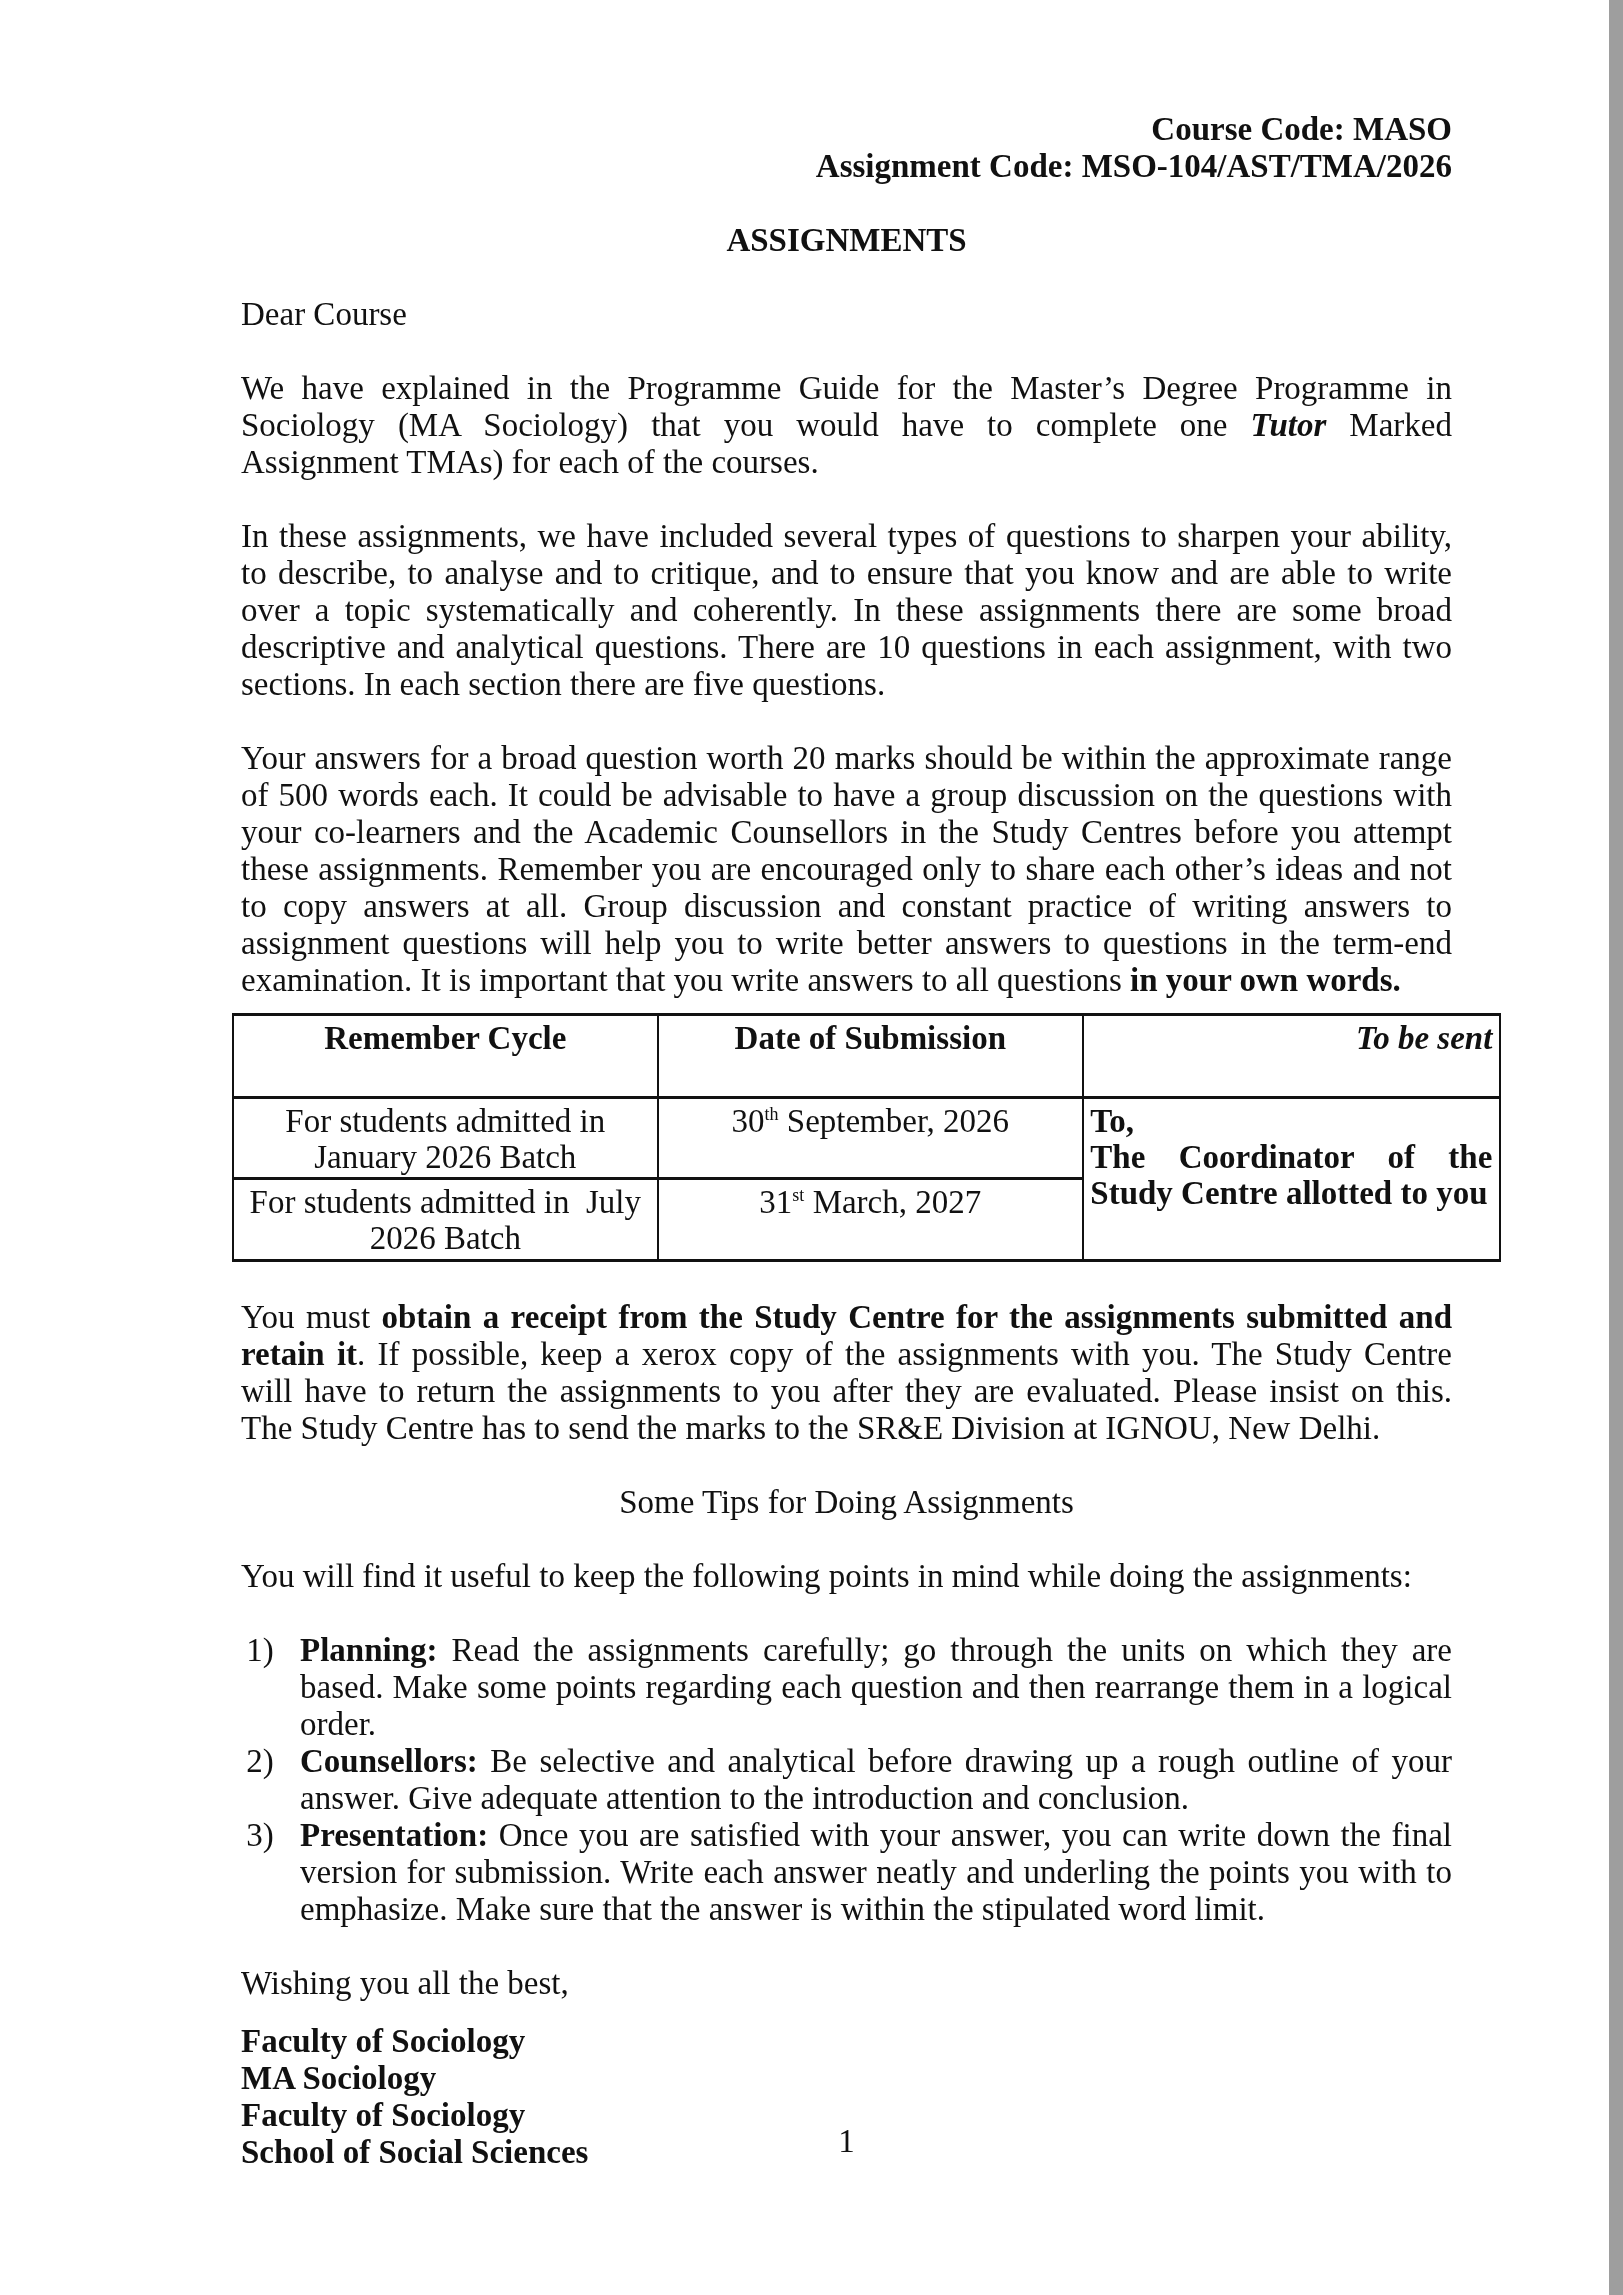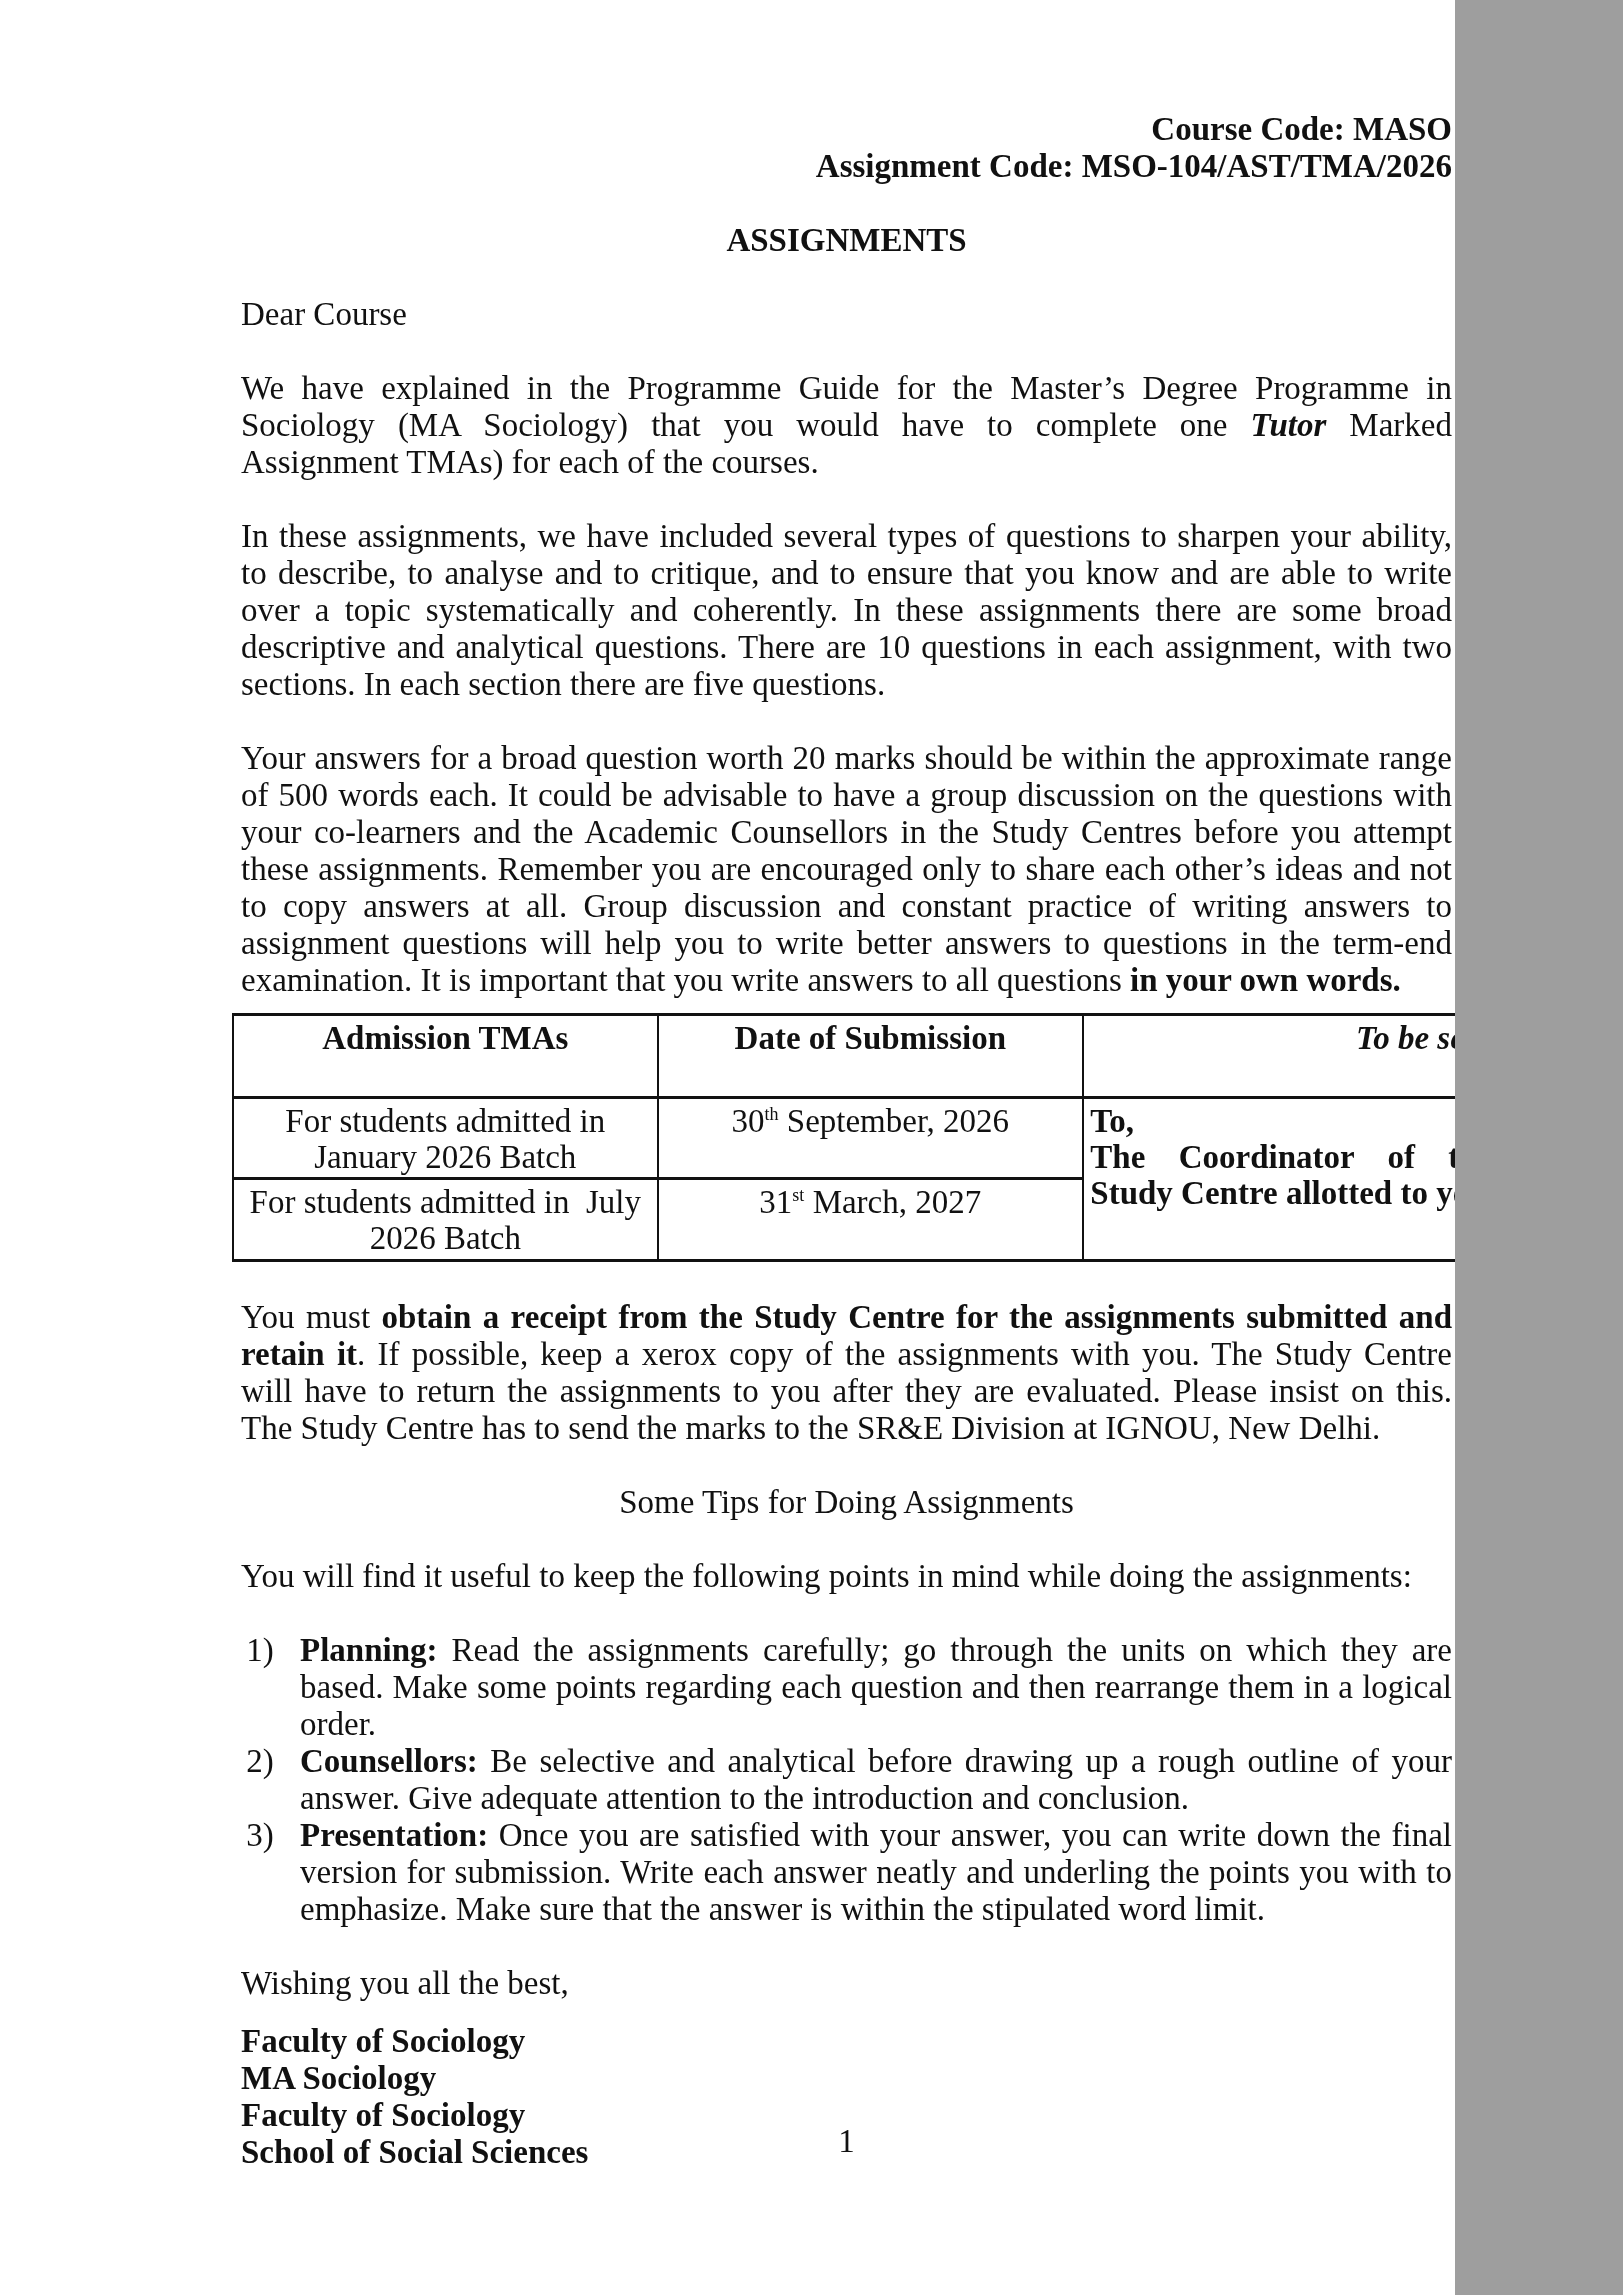--- a/index.html
+++ b/index.html
@@ -1,18 +1,18 @@
 <!DOCTYPE html>
 <html style="font-size:10.5px"><head>
 <meta charset="utf-8">
 <style>
   html,body{margin:0;padding:0;background:#9e9e9e;}
   .page{
     position:relative;
-    width:1455px;
+    width:1609px;
     height:2295px;
     background:#ffffff;
     font-family:"Liberation Serif","DejaVu Serif",serif;
     font-size:33px;
     line-height:37px;
     color:#111111;
     overflow:hidden;
   }
   .content{
     position:absolute;
@@ -96,21 +96,21 @@
     <div class="para"><span>Your answers for a broad question worth 20 marks should be within the approximate range of 500 words each. It could be advisable to have a group discussion on the questions with your co-learners and the Academic Counsellors in the Study Centres before you attempt these assignments. Remember you are encouraged only to share each other’s ideas and not to copy answers at all. Group discussion and constant practice of writing answers to assignment questions will help you to write better answers to questions in the term-end examination. It is important that you write answers to all questions </span><span class="b">in your own words.</span></div>
 
     <table class="sub">
       <colgroup>
         <col style="width:425px">
         <col style="width:425px">
         <col style="width:417px">
       </colgroup>
       <tbody>
           <tr>
-        <th class="hc">Admission TMAs</th>
+        <th class="hc">Remember Cycle</th>
         <th class="hc">Date of Submission</th>
         <th class="hl">To be sent</th>
       </tr>
       <tr>
         <td class="cc">
           <div>For students admitted in</div>
           <div>January 2026 Batch</div>
         </td>
         <td class="cc">
           <span>30</span><sup>th</sup><span> September, 2026</span>

